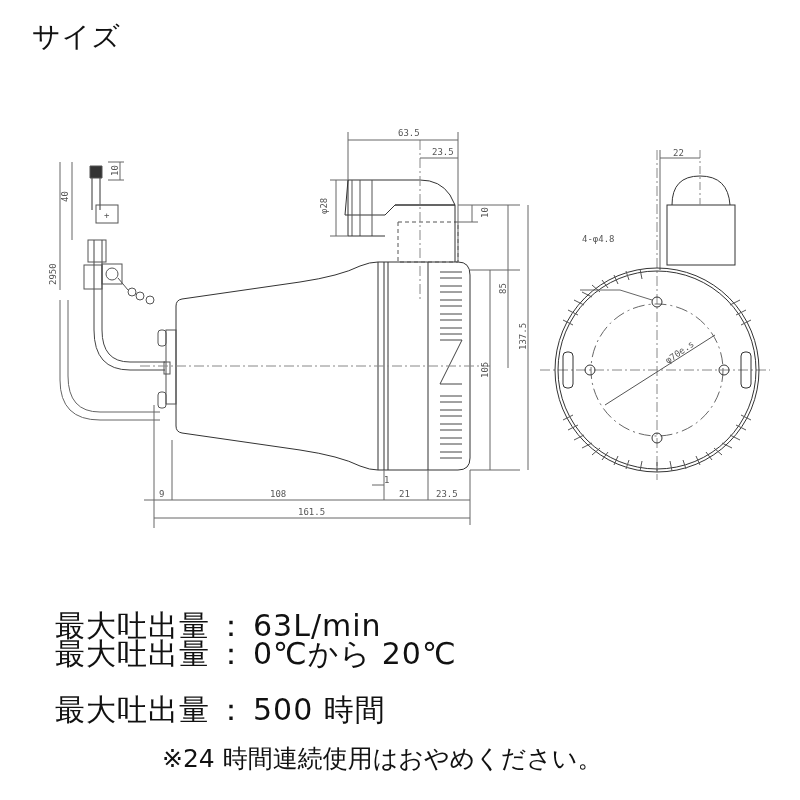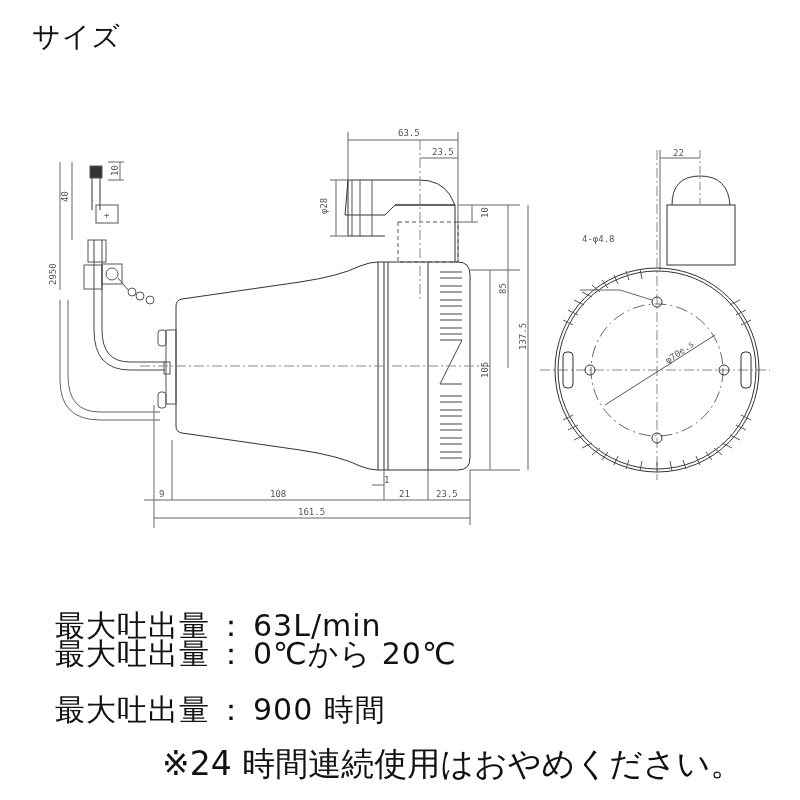--- a/index.html
+++ b/index.html
@@ -3,21 +3,21 @@
 <meta charset="utf-8">
 <style>
   html, body { margin: 0; padding: 0; background: #ffffff; }
   body { width: 800px; height: 800px; position: relative; overflow: hidden; font-family: "DejaVu Sans", sans-serif; color: #111; }
   .title { position: absolute; left: 32px; top: 18px; font-size: 28px; letter-spacing: 1px; text-align: right; }
   .drawing { position: absolute; left: 0; top: 0; width: 800px; height: 800px; }
   .dim { font-family: "DejaVu Sans Mono", monospace; font-size: 9px; fill: #555; }
   .spec { position: absolute; left: 55px; font-size: 30px; letter-spacing: 1px; color: #111; white-space: nowrap; }
   .spec .label { }
   .spec .sep { margin: 0 6px; }
-  .note { position: absolute; left: 162px; top: 742px; font-size: 33px; color: #111; white-space: nowrap; }
+  .note { position: absolute; left: 162px; top: 742px; font-size: 25px; color: #111; white-space: nowrap; }
 </style>
 </head>
 <body>
 
 <div class="title">サイズ</div>
 
 <svg class="drawing" viewBox="0 0 800 800" xmlns="http://www.w3.org/2000/svg">
   <g stroke="#555" stroke-width="1" fill="none">
 
     <g>
@@ -165,15 +165,15 @@
   </g>
 </svg>
 
 <div class="spec" style="top:578px;margin-top:28px;">
   <span class="label">最大吐出量</span><span class="sep">：</span><span>63L/min</span>
 </div>
 <div class="spec" style="top:634px;">
   <span class="label">最大吐出量</span><span class="sep">：</span><span>0℃から 20℃</span>
 </div>
 <div class="spec" style="top:690px;">
-  <span class="label">最大吐出量</span><span class="sep">：</span><span>900 時間</span>
+  <span class="label">最大吐出量</span><span class="sep">：</span><span>500 時間</span>
 </div>
 <div class="note">※24 時間連続使用はおやめください。</div>
 
 </body></html>

